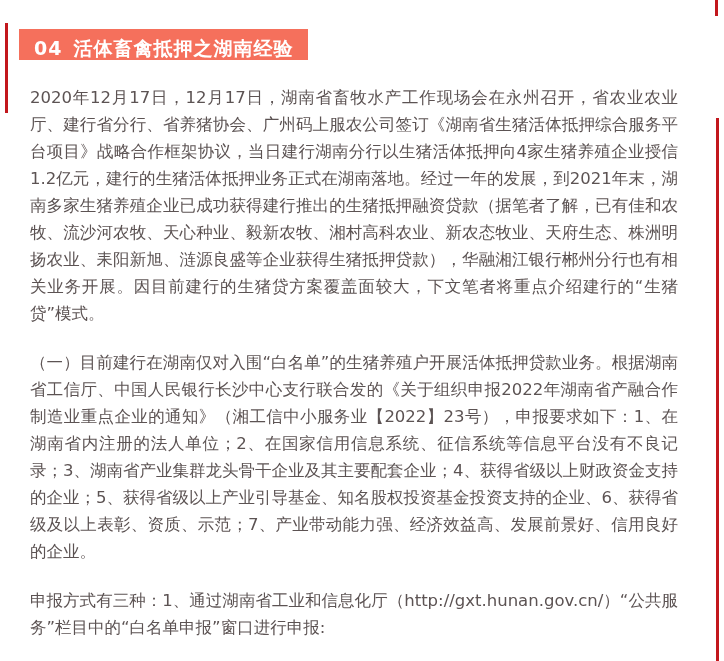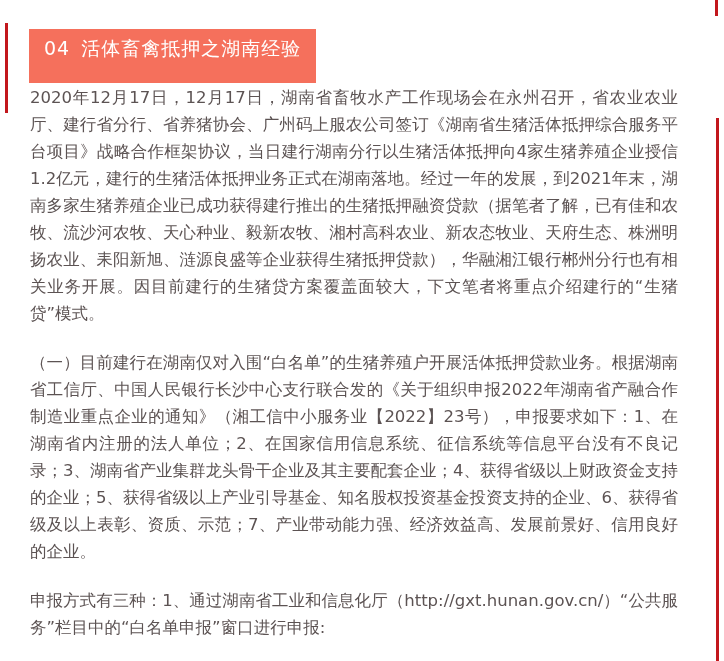--- a/index.html
+++ b/index.html
@@ -21,28 +21,28 @@
     width: 3px;
     background: var(--accent, #c2171d);
   }
   .rule-top-right { left: 715px; top: 0; height: 16px; }
   .rule-left      { left: 5px;  top: 23px; height: 90px; }
   .rule-right     { left: 716px; top: 118px; height: 543px; }
 
   
   .badge {
     position: absolute;
-    left: 29px;
+    left: 19px;
     top: 29px;
-    height: 54px;
+    height: 31px;
     line-height: 39px;
     background: var(--badge-bg, #f5705c);
     color: var(--badge-fg, #ffffff);
     font-size: 19px;
-    font-weight: normal;
+    font-weight: bold;
     padding: 0 15px;
     letter-spacing: 1px;
     white-space: nowrap;
   }
   .badge-num { margin-right: 11px; }
 
   
   .content {
     position: absolute;
     left: 30px;

